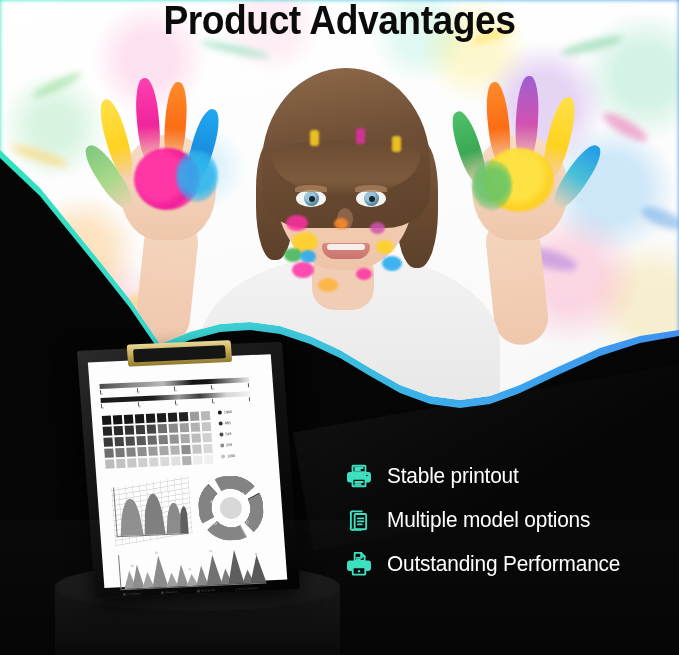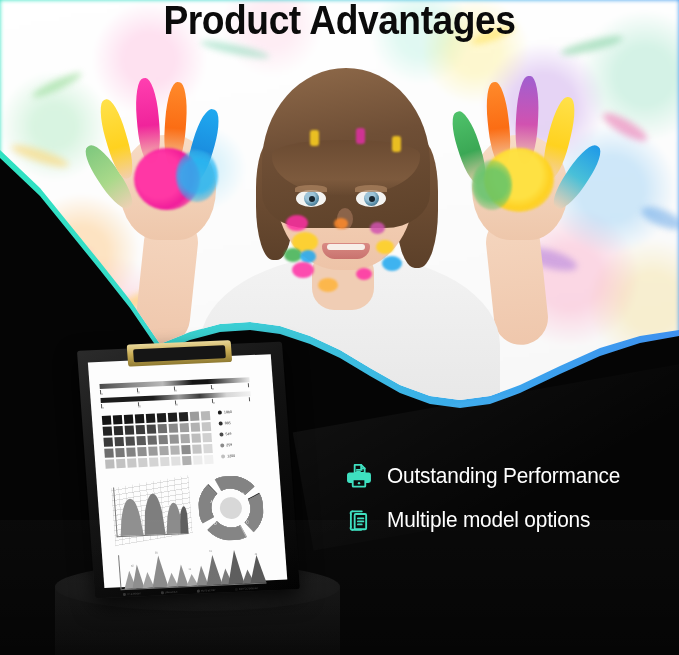--- a/index.html
+++ b/index.html
@@ -464,46 +464,61 @@
       </div>
     </div>
 
   </div>
   <div id="clip-metal"></div>
   <div id="clip-metal-inner"></div>
 </div>
 
 <div id="features">
 
-
   <div class="feature">
     <span class="feature-icon">
       <svg width="26" height="26" viewBox="0 0 24 24" fill="none" stroke="#3FE0C0" stroke-width="1.7" stroke-linecap="round" stroke-linejoin="round">
-        <path d="M8 1.8h6l3.2 3.2v4.2H8z" fill="#0b0b0b" stroke="#3FE0C0"></path>
-        <path d="M14 1.8v3.2h3.2"></path>
-        <line x1="10" y1="6.4" x2="14.5" y2="6.4"></line>
-        <line x1="10" y1="8.2" x2="13" y2="8.2"></line>
-        <path d="M3.2 9.6h17.6a1.4 1.4 0 0 1 1.4 1.4v5.2a1.4 1.4 0 0 1-1.4 1.4H3.2a1.4 1.4 0 0 1-1.4-1.4v-5.2a1.4 1.4 0 0 1 1.4-1.4z" fill="#3FE0C0" stroke="#3FE0C0"></path>
-        <rect x="6.2" y="15" width="11.6" height="6.8" rx="0.6" fill="#0b0b0b" stroke="#3FE0C0"></rect>
-        <circle cx="12" cy="18.6" r="1.1" fill="#3FE0C0" stroke="none"></circle>
+        <rect x="6" y="2.5" width="12" height="6" rx="0.6"></rect>
+        <line x1="8.5" y1="4.6" x2="15.5" y2="4.6"></line>
+        <line x1="8.5" y1="6.5" x2="13" y2="6.5"></line>
+        <path d="M3.2 9.2h17.6a1.4 1.4 0 0 1 1.4 1.4v5.2a1.4 1.4 0 0 1-1.4 1.4H3.2a1.4 1.4 0 0 1-1.4-1.4v-5.2a1.4 1.4 0 0 1 1.4-1.4z" fill="#3FE0C0" stroke="#3FE0C0"></path>
+        <rect x="6" y="14.5" width="12" height="7" rx="0.6" fill="#0b0b0b" stroke="#3FE0C0"></rect>
+        <line x1="8.5" y1="17.5" x2="15.5" y2="17.5"></line>
+        <line x1="8.5" y1="19.6" x2="13.5" y2="19.6"></line>
+        <circle cx="19.3" cy="11.6" r="0.7" fill="#0b0b0b" stroke="none"></circle>
       </svg>
     </span>
-    <span class="feature-label">Outstanding Performance</span>
+    <span class="feature-label">Stable printout</span>
   </div>
 
   <div class="feature">
     <span class="feature-icon">
       <svg width="26" height="26" viewBox="0 0 24 24" fill="none" stroke="#3FE0C0" stroke-width="1.7" stroke-linecap="round" stroke-linejoin="round">
         <path d="M9 6.5h8.6a1 1 0 0 1 1 1v12a1 1 0 0 1-1 1H9a1 1 0 0 1-1-1v-12a1 1 0 0 1 1-1z"></path>
         <path d="M6 4h8.6"></path>
         <path d="M4.5 6.5v12"></path>
         <path d="M6 21h8"></path>
         <path d="M4.5 6.5A1.6 1.6 0 0 1 6 4"></path>
         <path d="M4.5 18.5A1.6 1.6 0 0 0 6 21"></path>
         <line x1="11" y1="10.5" x2="16" y2="10.5"></line>
         <line x1="11" y1="13.3" x2="16" y2="13.3"></line>
         <line x1="11" y1="16.1" x2="14.5" y2="16.1"></line>
       </svg>
     </span>
     <span class="feature-label">Multiple model options</span>
   </div>
 
+  <div class="feature">
+    <span class="feature-icon">
+      <svg width="26" height="26" viewBox="0 0 24 24" fill="none" stroke="#3FE0C0" stroke-width="1.7" stroke-linecap="round" stroke-linejoin="round">
+        <path d="M8 1.8h6l3.2 3.2v4.2H8z" fill="#0b0b0b" stroke="#3FE0C0"></path>
+        <path d="M14 1.8v3.2h3.2"></path>
+        <line x1="10" y1="6.4" x2="14.5" y2="6.4"></line>
+        <line x1="10" y1="8.2" x2="13" y2="8.2"></line>
+        <path d="M3.2 9.6h17.6a1.4 1.4 0 0 1 1.4 1.4v5.2a1.4 1.4 0 0 1-1.4 1.4H3.2a1.4 1.4 0 0 1-1.4-1.4v-5.2a1.4 1.4 0 0 1 1.4-1.4z" fill="#3FE0C0" stroke="#3FE0C0"></path>
+        <rect x="6.2" y="15" width="11.6" height="6.8" rx="0.6" fill="#0b0b0b" stroke="#3FE0C0"></rect>
+        <circle cx="12" cy="18.6" r="1.1" fill="#3FE0C0" stroke="none"></circle>
+      </svg>
+    </span>
+    <span class="feature-label">Outstanding Performance</span>
+  </div>
+
 </div>
 
 </body></html>

